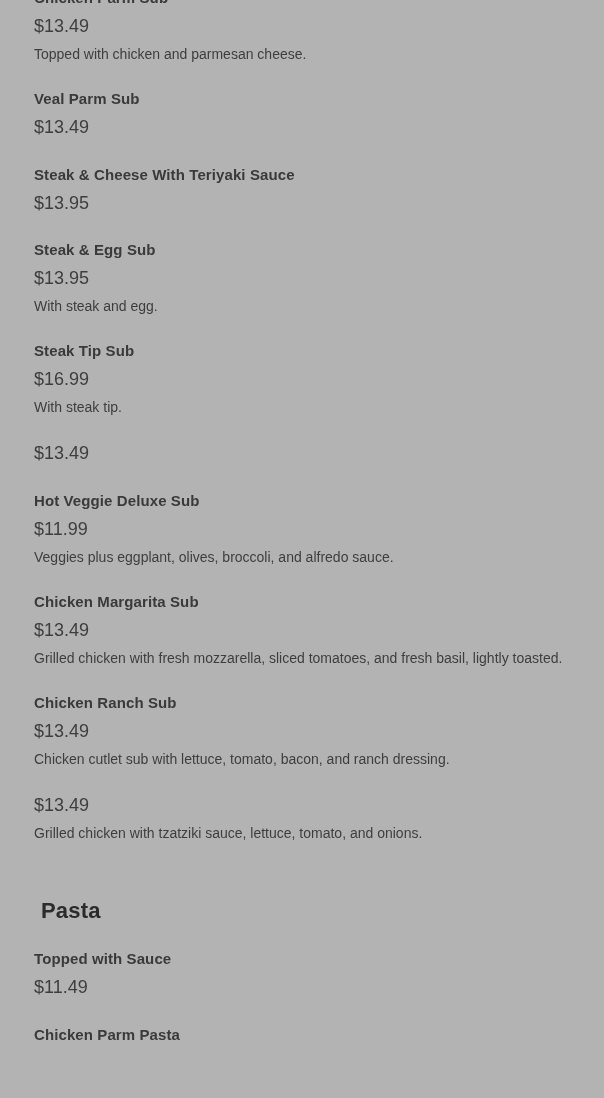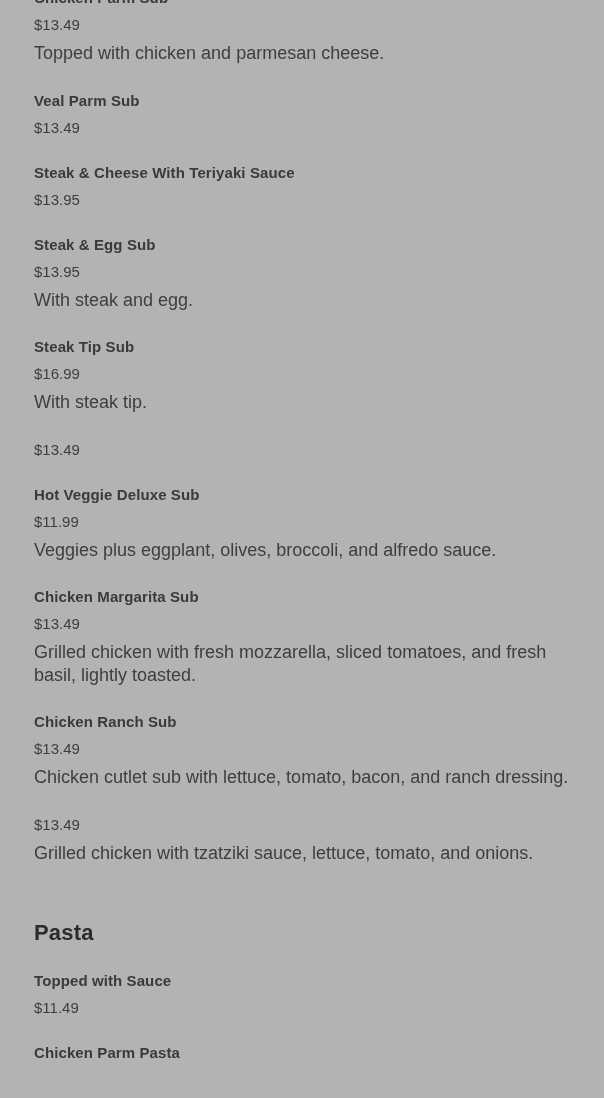--- a/index.html
+++ b/index.html
@@ -25,36 +25,36 @@
   }
   .item-name {
     font-size: 15px;
     font-weight: bold;
     color: #3a3a3a;
     letter-spacing: 0.1px;
     line-height: 1.2;
     margin: 0 0 9px 0;
   }
   .item-price {
-    font-size: 15px;
+    font-size: 18px;
     color: #3e3e3e;
     line-height: 1.2;
     margin: 0 0 8px 0;
   }
   .item-desc {
-    font-size: 18px;
+    font-size: 14px;
     color: #3e3e3e;
     line-height: 1.25;
     margin: 0;
   }
   .section-title {
     font-size: 22px;
     font-weight: bold;
     color: #2b2b2b;
-    margin: 0 0 18px 0;
+    margin: 0 0 18px 7px;
     letter-spacing: 0.2px;
   }
   .section-gap {
     height: 29px;
   }
   
   .clipped-top {
     margin-top: -11px;
   }
 </style>

